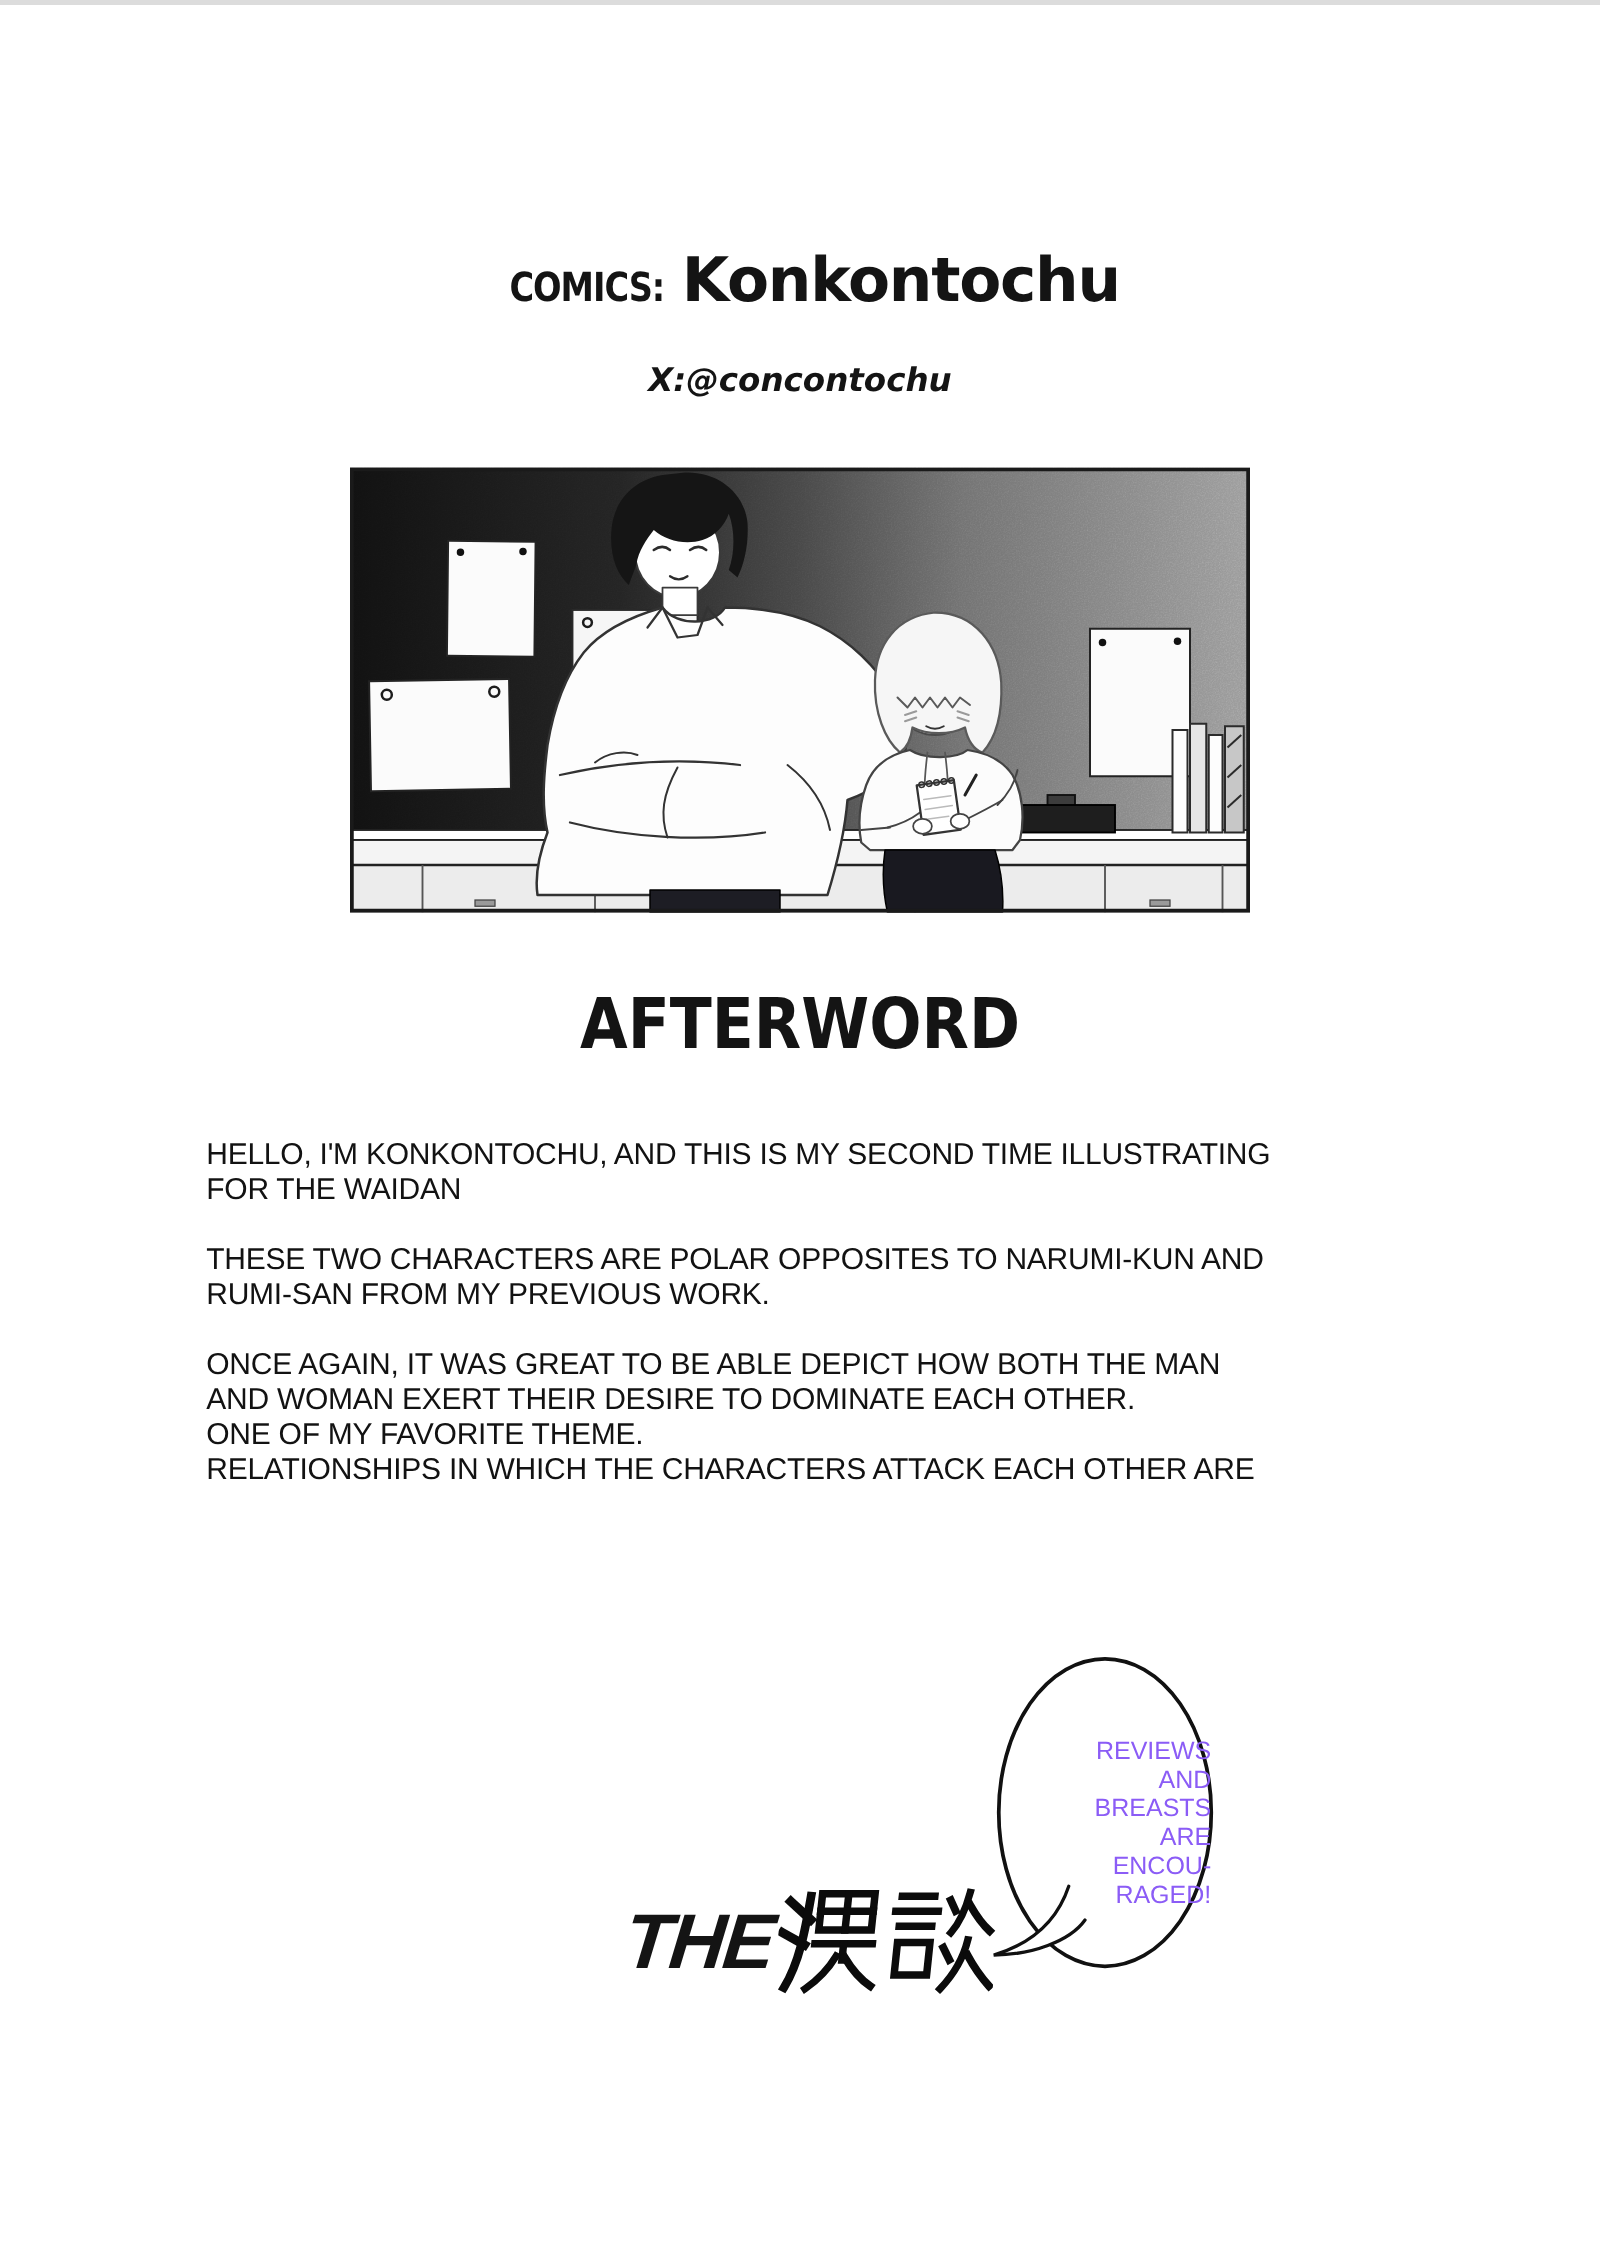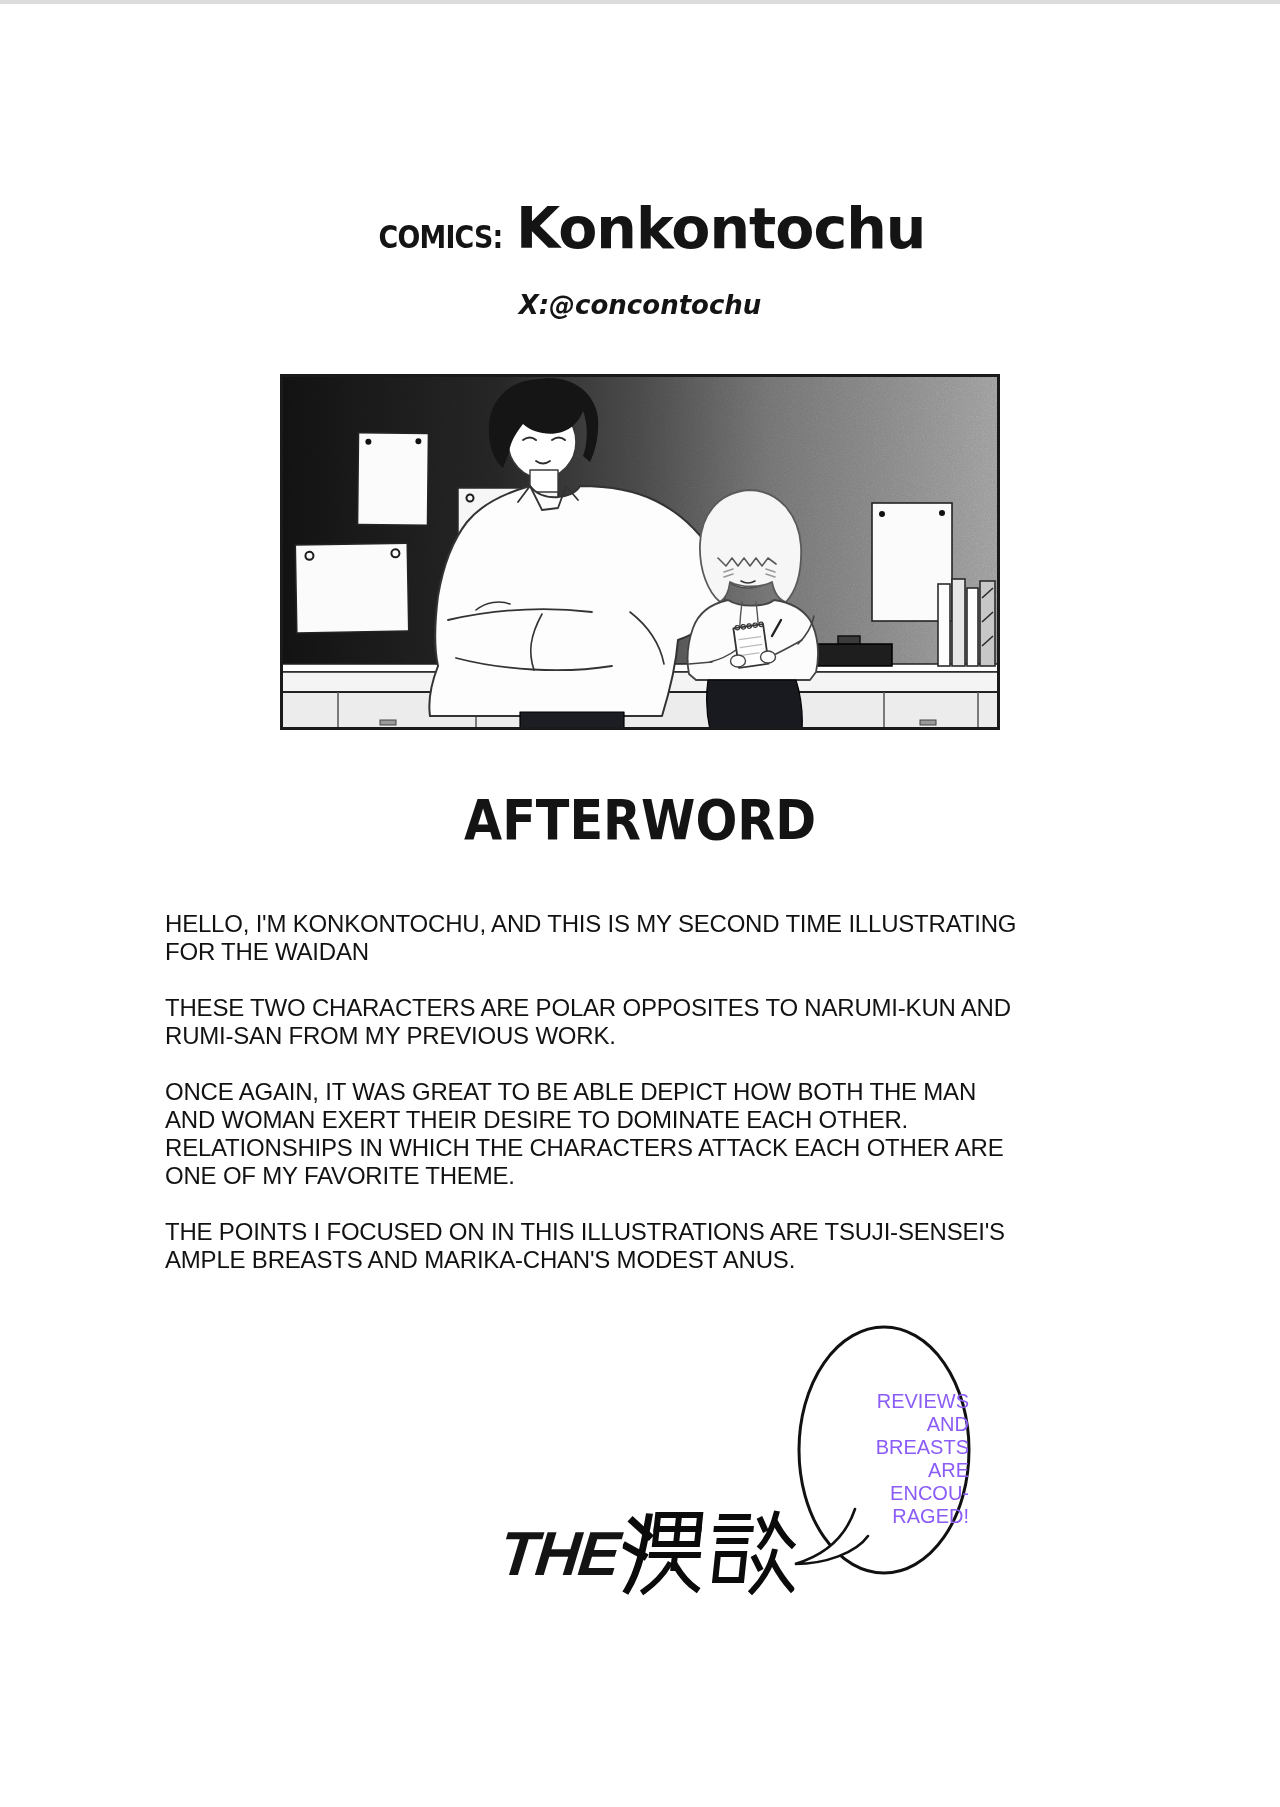--- a/index.html
+++ b/index.html
@@ -11,21 +11,21 @@
   
   .title-row{
     position:absolute;left:0;right:0;top:196px;
     display:flex;justify-content:center;align-items:baseline;gap:14px;
   }
   .series-label{
     font-family:"DejaVu Sans",sans-serif;font-weight:bold;font-size:32px;
     letter-spacing:-1px;display:inline-block;transform:scaleX(.84);transform-origin:right center;
   }
   .artist-name{
-    font-family:"DejaVu Sans",sans-serif;font-weight:bold;font-size:57px;
+    font-family:"DejaVu Sans",sans-serif;font-weight:bold;font-size:49px;
     letter-spacing:-1px;line-height:1;text-align:right;
   }
   .artist-handle{
     position:absolute;left:0;right:0;top:286px;text-align:center;
     font-family:"DejaVu Sans",sans-serif;font-weight:bold;font-size:26px;letter-spacing:0;font-style:italic;
   }
   
   .illustration{position:absolute;left:280px;top:370px;width:720px;height:356px;}
   
   .afterword-heading{
@@ -202,26 +202,22 @@
       <span style="display:block">HELLO, I'M KONKONTOCHU, AND THIS IS MY SECOND TIME ILLUSTRATING</span>
       <span style="display:block">FOR THE WAIDAN</span>
     </p>
     <p>
       <span style="display:block">THESE TWO CHARACTERS ARE POLAR OPPOSITES TO NARUMI-KUN AND</span>
       <span style="display:block">RUMI-SAN FROM MY PREVIOUS WORK.</span>
     </p>
     <p>
       <span style="display:block">ONCE AGAIN, IT WAS GREAT TO BE ABLE DEPICT HOW BOTH THE MAN</span>
       <span style="display:block">AND WOMAN EXERT THEIR DESIRE TO DOMINATE EACH OTHER.</span>
+      <span style="display:block">ONE OF MY FAVORITE THEME.</span>
       <span style="display:block">RELATIONSHIPS IN WHICH THE CHARACTERS ATTACK EACH OTHER ARE</span>
-      <span style="display:block">ONE OF MY FAVORITE THEME.</span>
-    </p>
-    <p>
-      <span style="display:block">THE POINTS I FOCUSED ON IN THIS ILLUSTRATIONS ARE TSUJI-SENSEI'S</span>
-      <span style="display:block">AMPLE BREASTS AND MARIKA-CHAN'S MODEST ANUS.</span>
     </p>
   </div>
 
   <svg class="bubble-svg" viewBox="0 0 260 310">
     <ellipse cx="144" cy="146" rx="85" ry="123" fill="#ffffff" stroke="#111" stroke-width="3"></ellipse>
     <path d="M115,205 C105,235 82,252 55,260 C85,260 116,249 128,232" fill="#ffffff" stroke="#111" stroke-width="2.6" stroke-linecap="round"></path>
   </svg>
   <div class="bubble-text">
     <span style="display:block">REVIEWS</span>
     <span style="display:block">AND</span>

